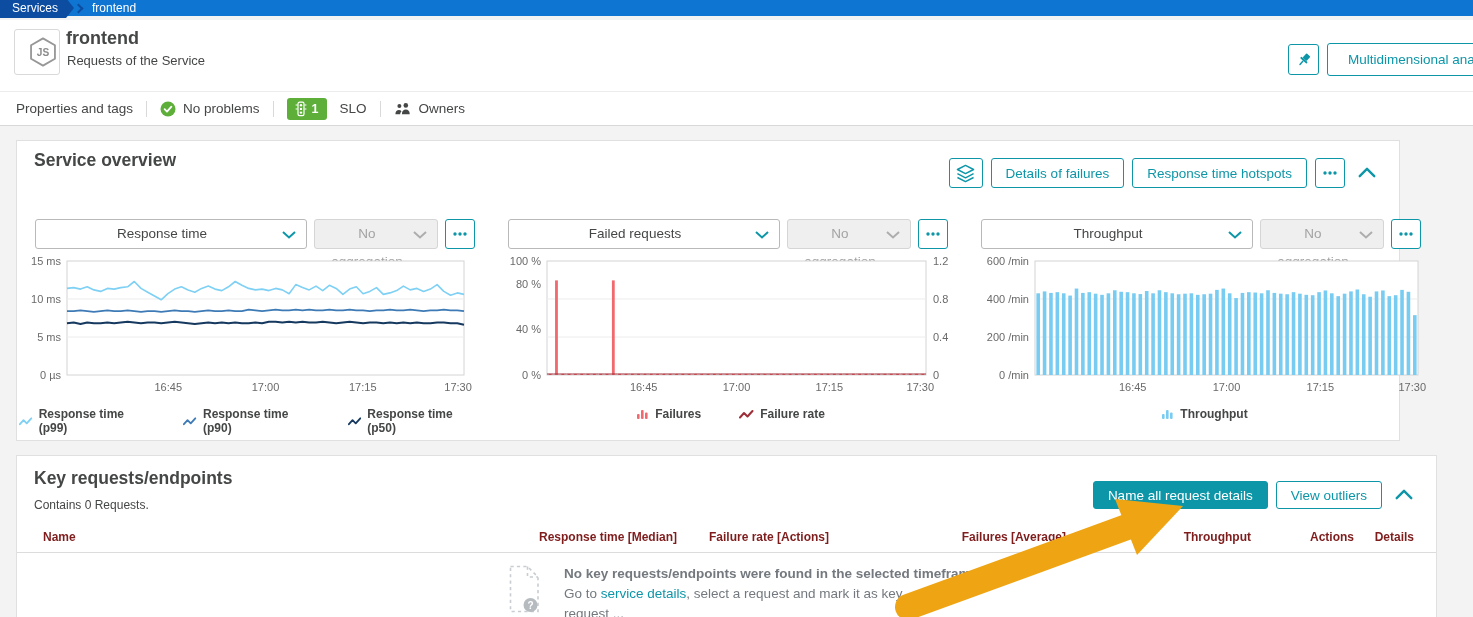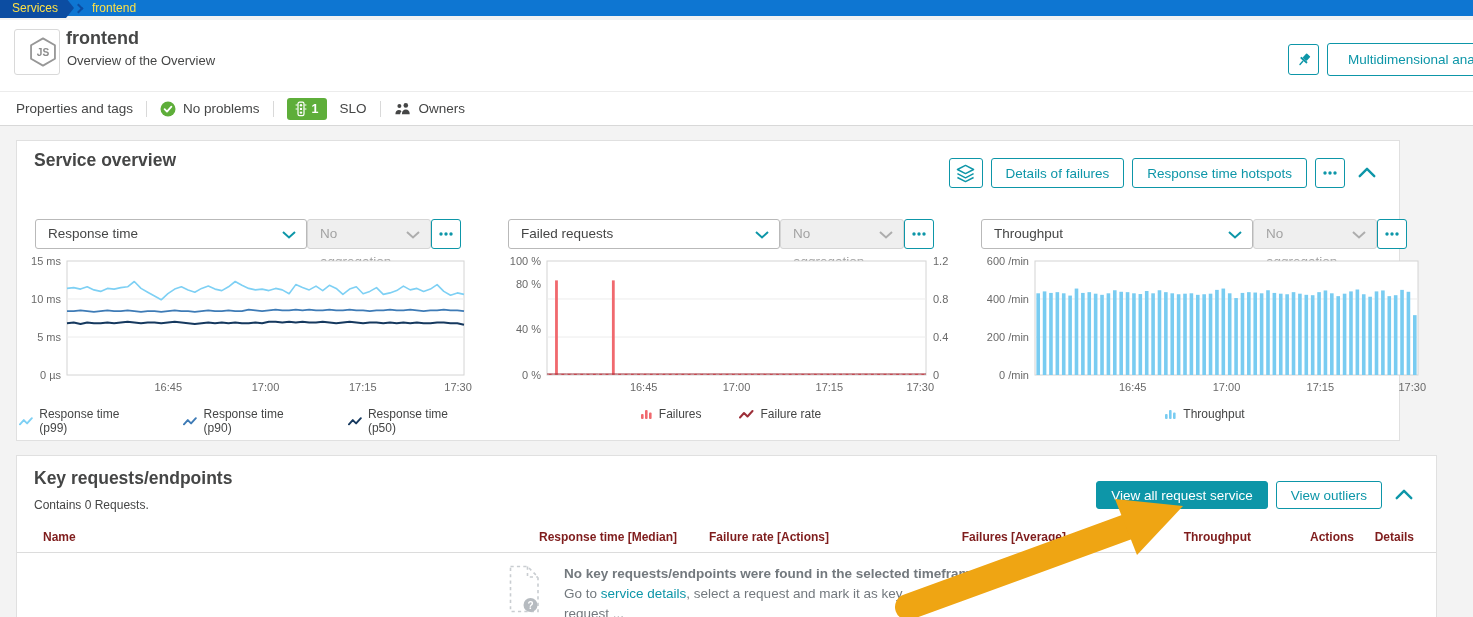--- a/index.html
+++ b/index.html
@@ -1,20 +1,20 @@
 <!DOCTYPE html>
 <html><head>
 <meta charset="utf-8">
 <style>
   * { margin:0; padding:0; box-sizing:border-box; }
   body { font-family:"Liberation Sans", sans-serif; color:#454646; background:#f3f3f3; }
   .screen { position:relative; width:1473px; height:617px; overflow:hidden; background:#f3f3f3; }
 
   
-  .breadcrumb-bar { position:absolute; top:0; left:0; width:100%; height:16px; background:#0e76d2; display:flex; align-items:center; color:#fde047; font-size:12px; }
+  .breadcrumb-bar { position:absolute; top:0; left:0; width:100%; height:16px; background:#0e76d2; display:flex; align-items:center; color:#ffffff; font-size:12px; }
   .crumb-services { background:#0c4da2; height:20px; line-height:20px; padding:0 16px 0 12px; clip-path:polygon(0 0, calc(100% - 8px) 0, 100% 50%, calc(100% - 8px) 100%, 0 100%); cursor:pointer; }
   .crumb-sep { width:7px; height:7px; border-top:2px solid #0c4da2; border-right:2px solid #0c4da2; transform:rotate(45deg); margin-left:1px; }
   .crumb-current { margin-left:10px; }
 
   
   .header { position:absolute; top:20px; left:0; width:100%; height:72px; background:#fff; border-bottom:1px solid #ececec; }
   .service-icon-box { position:absolute; left:14px; top:9px; width:46px; height:46px; border:1px solid #d9d9d9; border-radius:3px; display:flex; align-items:center; justify-content:flex-end; background:#fff; }
   .header-title { position:absolute; left:66px; top:8px; font-size:18px; font-weight:bold; }
   .header-sub { position:absolute; left:67px; top:33px; font-size:13px; }
   .pin-btn { position:absolute; left:1288px; top:24px; width:31px; height:31px; background:#fff; border:1px solid #0d96a8; border-radius:3px; display:flex; align-items:center; justify-content:center; cursor:pointer; }
@@ -38,32 +38,32 @@
   .card-keyreq .sec-sub { top:42px; font-size:12px; }
 
   .ov-buttons { position:absolute; right:18px; top:17px; display:flex; align-items:center; gap:8px; }
   .btn { height:30px; background:#fff; border:1px solid #0d96a8; border-radius:3px; color:#0d96a8; font-size:13.5px; padding:0 14px; cursor:pointer; font-family:inherit; white-space:nowrap; }
   .btn-filled { background:#0d96a8; color:#fff; border:1px solid #0d96a8; }
   .icon-btn { width:34px; padding:0; display:flex; align-items:center; justify-content:center; }
   .sq-btn { width:30px; padding:0; display:flex; align-items:center; justify-content:center; }
   .collapse-btn { background:none; border:none; cursor:pointer; padding:2px 4px; }
 
   .dd-row { position:absolute; left:18px; top:78px; display:grid; grid-template-columns:442px 442px 442px; column-gap:31px; }
-  .dd-group { display:flex; gap:0; }
+  .dd-group { display:flex; gap:7px;text-align:center; }
   .dd { position:relative; height:30px; border:1px solid #b9b9b9; border-radius:3px; background:#fff; font-size:13.5px; line-height:28px; padding:0 30px 0 12px; cursor:pointer; }
   .dd.metric { width:272px; }
   .dd.agg { width:124px; }
   .dd.disabled { background:#efefef; border-color:#d5d5d5; color:#a3a3a3; cursor:default; }
   .dd .chev { position:absolute; right:10px; top:11px; }
 
   .charts-row { position:absolute; top:112px; left:0; width:100%; height:185px; }
   .chart-col { position:absolute; top:0; width:455px; }
   .chart-col.c0 { left:2px; } .chart-col.c1 { left:486px; } .chart-col.c2 { left:960px; }
   .chart-box svg { display:block; }
-  .legend { display:flex; justify-content:center; align-items:flex-start; gap:38px; margin-top:4px; font-size:12px; }
+  .legend { display:flex; justify-content:center; align-items:flex-start; gap:38px; margin-top:4px; font-size:12px;font-weight:bold; }
   .legend-item { display:flex; align-items:center; gap:6px; }
 
   
   .kr-buttons { position:absolute; right:18px; top:25px; display:flex; align-items:center; gap:8px; }
   .kr-buttons .btn { height:28px; }
   .table-head { position:absolute; left:0; top:70px; width:100%; height:27px; border-bottom:1px solid #dcdcdc; font-size:12px; font-weight:bold; color:#7f1d1d; }
   .th { position:absolute; top:4px; white-space:nowrap; }
 
   .empty-state { position:absolute; left:491px; top:108px; display:flex; gap:23px; }
   .empty-text { font-size:13.5px; line-height:20px; color:#73797e; }
@@ -84,21 +84,21 @@
   </div>
 
   <div class="header">
     <div class="service-icon-box">
       <svg width="32" height="32" viewBox="0 0 30 30">
         <polygon points="15,2.2 26.2,8.6 26.2,21.4 15,27.8 3.8,21.4 3.8,8.6" fill="none" stroke="#979797" stroke-width="1.7" stroke-linejoin="round"></polygon>
         <text x="15" y="19" text-anchor="middle" font-size="9.5" font-weight="bold" fill="#8b8b8b">JS</text>
       </svg>
     </div>
     <div class="header-title">frontend</div>
-    <div class="header-sub">Overview of the Overview</div>
+    <div class="header-sub">Requests of the Service</div>
     <button class="pin-btn">
       <svg width="16" height="16" viewBox="0 0 16 16">
         <g transform="rotate(42 8 8)" fill="#0d96a8">
           <rect x="5.4" y="1.2" width="5.2" height="6" rx="0.8"></rect>
           <rect x="3.8" y="7.2" width="8.4" height="1.9" rx="0.6"></rect>
           <rect x="7.3" y="9.1" width="1.4" height="5.6" rx="0.7"></rect>
         </g>
       </svg>
     </button>
     <button class="multi-btn">Multidimensional analy</button>
@@ -464,21 +464,21 @@
             </div>
         </div>
       </div>
     </div>
 
     <div class="card card-keyreq">
       <div class="sec-title">Key requests/endpoints</div>
       <div class="sec-sub">Contains 0 Requests.</div>
 
       <div class="kr-buttons">
-        <button class="btn btn-filled">View all request service</button>
+        <button class="btn btn-filled">Name all request details</button>
         <button class="btn">View outliers</button>
         <button class="collapse-btn">
           <svg width="20" height="11" viewBox="0 0 22 12">
             <polyline points="3,10 11,2 19,10" fill="none" stroke="#0d96a8" stroke-width="2.6" stroke-linecap="round" stroke-linejoin="round"></polyline>
           </svg>
         </button>
       </div>
 
       <div class="table-head">
         <span class="th" style="left:26px">Name</span>

